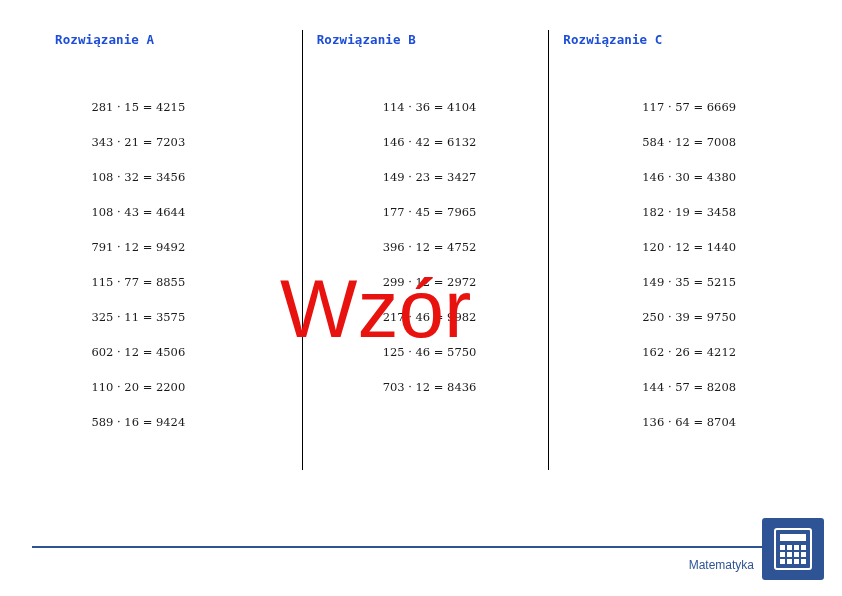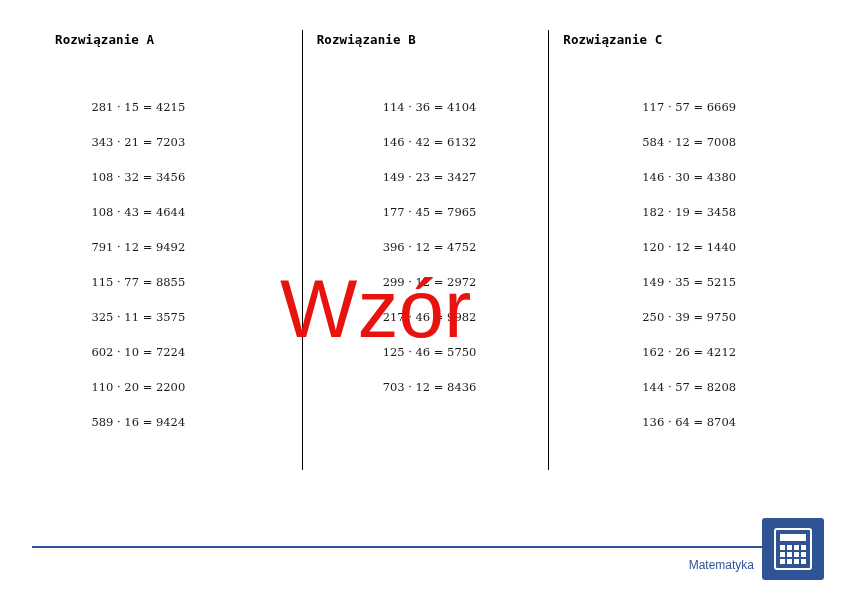--- a/index.html
+++ b/index.html
@@ -39,21 +39,21 @@
     box-sizing: border-box;
   }
   .column + .column {
     border-left: 1.6px solid #000000;
     padding-left: 0;
   }
   .col-header {
     font-family: "DejaVu Sans Mono", "Liberation Mono", monospace;
     font-size: 12.5px;
     font-weight: bold;
-    color: #000000;
+    color: #1d4ed8;
     letter-spacing: 0.1px;
     padding-left: 0px;
     margin-bottom: 0;
     height: 20px;
     line-height: 20px;
   }
   .column.c2 .col-header { padding-left: 14px; }
   .column.c3 .col-header { padding-left: 14px; }
 
   .eq-list {
@@ -160,21 +160,21 @@
     <div class="column c1">
       <div class="col-header">Rozwiązanie A</div>
       <div class="eq-list">
         <div class="equation">281 · 15 = 4215</div>
         <div class="equation">343 · 21 = 7203</div>
         <div class="equation">108 · 32 = 3456</div>
         <div class="equation">108 · 43 = 4644</div>
         <div class="equation">791 · 12 = 9492</div>
         <div class="equation">115 · 77 = 8855</div>
         <div class="equation">325 · 11 = 3575</div>
-        <div class="equation">602 · 10 = 7224</div>
+        <div class="equation">602 · 12 = 4506</div>
         <div class="equation">110 · 20 = 2200</div>
         <div class="equation">589 · 16 = 9424</div>
       </div>
     </div>
 
     <div class="column c2">
       <div class="col-header">Rozwiązanie B</div>
       <div class="eq-list">
         <div class="equation">114 · 36 = 4104</div>
         <div class="equation">146 · 42 = 6132</div>

